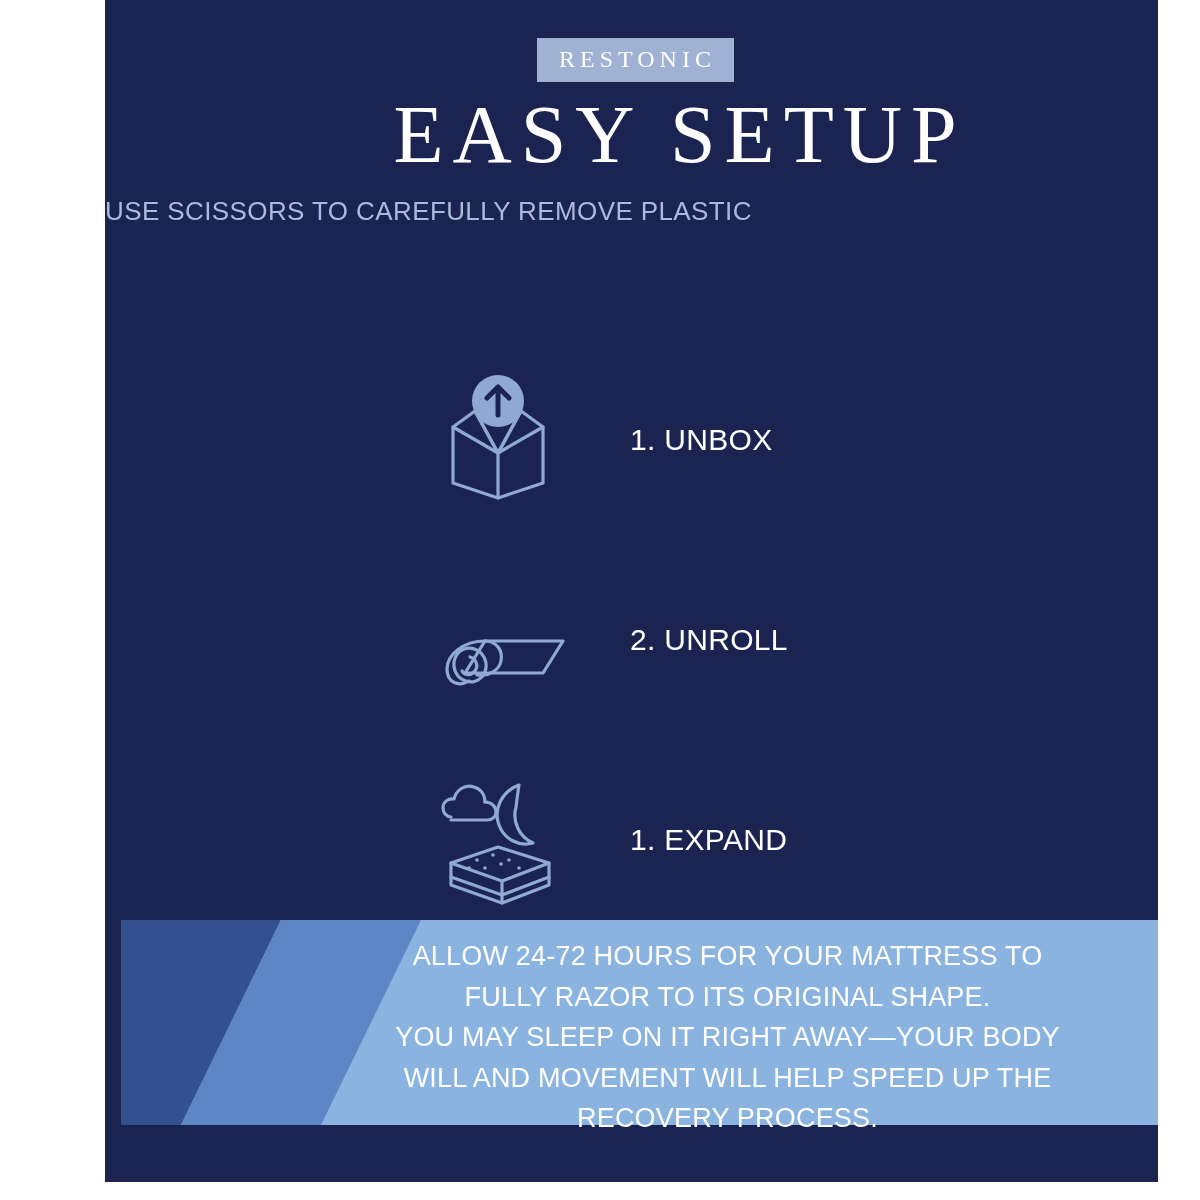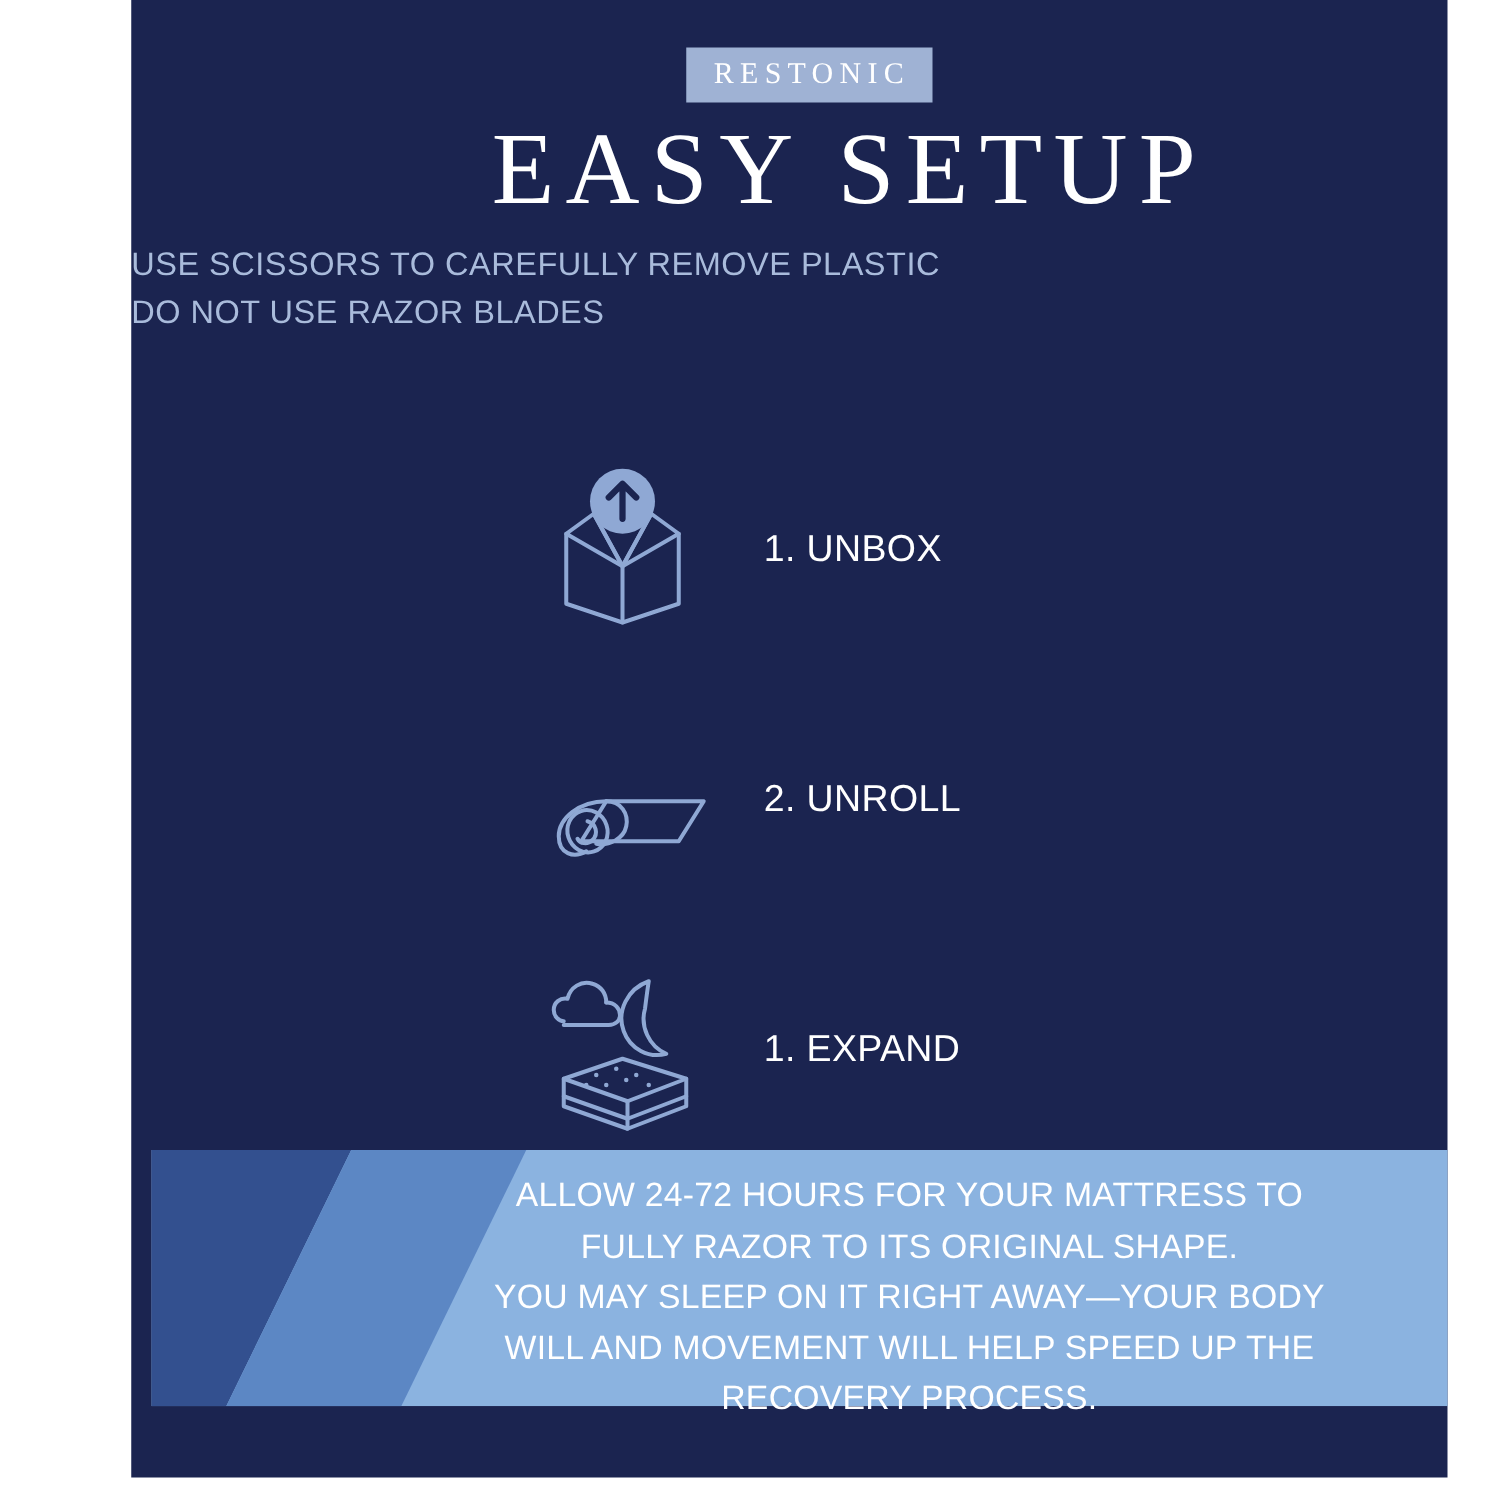--- a/index.html
+++ b/index.html
@@ -25,21 +25,21 @@
     top: 0px;
     width: 1053px;
     height: 1182px;
     background: #1b2450;
     overflow: hidden;
   }
   
   .brand-wrap {
     position: absolute;
     top: 38px;
-    left: 16px;
+    left: 4px;
     width: 100%;
     text-align: center;
   }
   .brand {
     display: inline-block;
     background: #9fb2d4;
     color: #ffffff;
     font-size: 24px;
     letter-spacing: 5px;
     padding: 8px 18px 9px 22px;
@@ -92,21 +92,21 @@
     width: 155px;
     height: 160px;
     display: flex;
     align-items: center;
     justify-content: center;
     flex: none;
   }
   .step-label {
     color: #ffffff;
     font-size: 30px;
-    margin-left: 36px;
+    margin-left: 55px;
     letter-spacing: 0.3px;
     white-space: nowrap;
   }
 
   
   .banner {
     position: absolute;
     left: 16px;
     bottom: 38px;
     width: 1053px;
@@ -137,21 +137,20 @@
   <div class="card">
 
     <div class="brand-wrap">
       <span class="brand">RESTONIC</span>
     </div>
 
     <div class="title">EASY SETUP</div>
 
     <div class="subtitle">
       <div>USE SCISSORS TO CAREFULLY REMOVE PLASTIC</div>
-      <div>DO NOT USE RAZOR BLADES</div>
     </div>
 
     <div class="steps">
 
       <div class="step">
         <div class="step-icon">
           <svg width="150" height="150" viewBox="0 0 150 150" fill="none" stroke="#8fa8d4" stroke-width="3.2" stroke-linejoin="round" stroke-linecap="round">
 
             <path d="M30 62 L30 118 L75 133 L120 118 L120 62"></path>
             <path d="M75 88 L75 133"></path>

